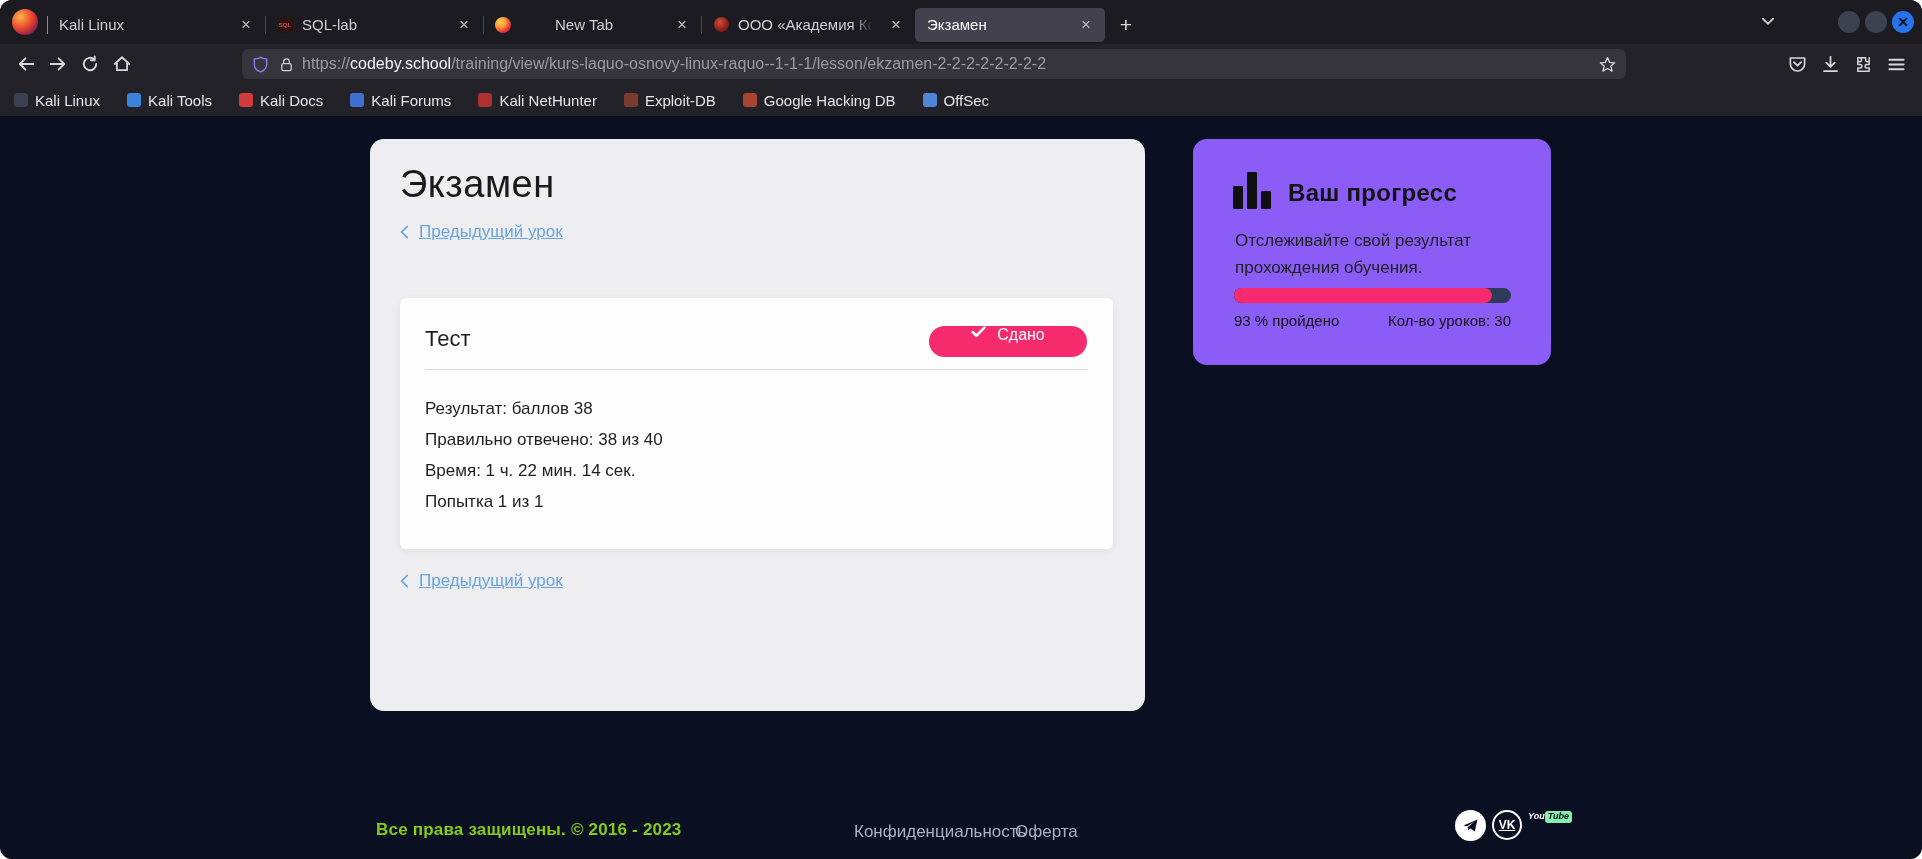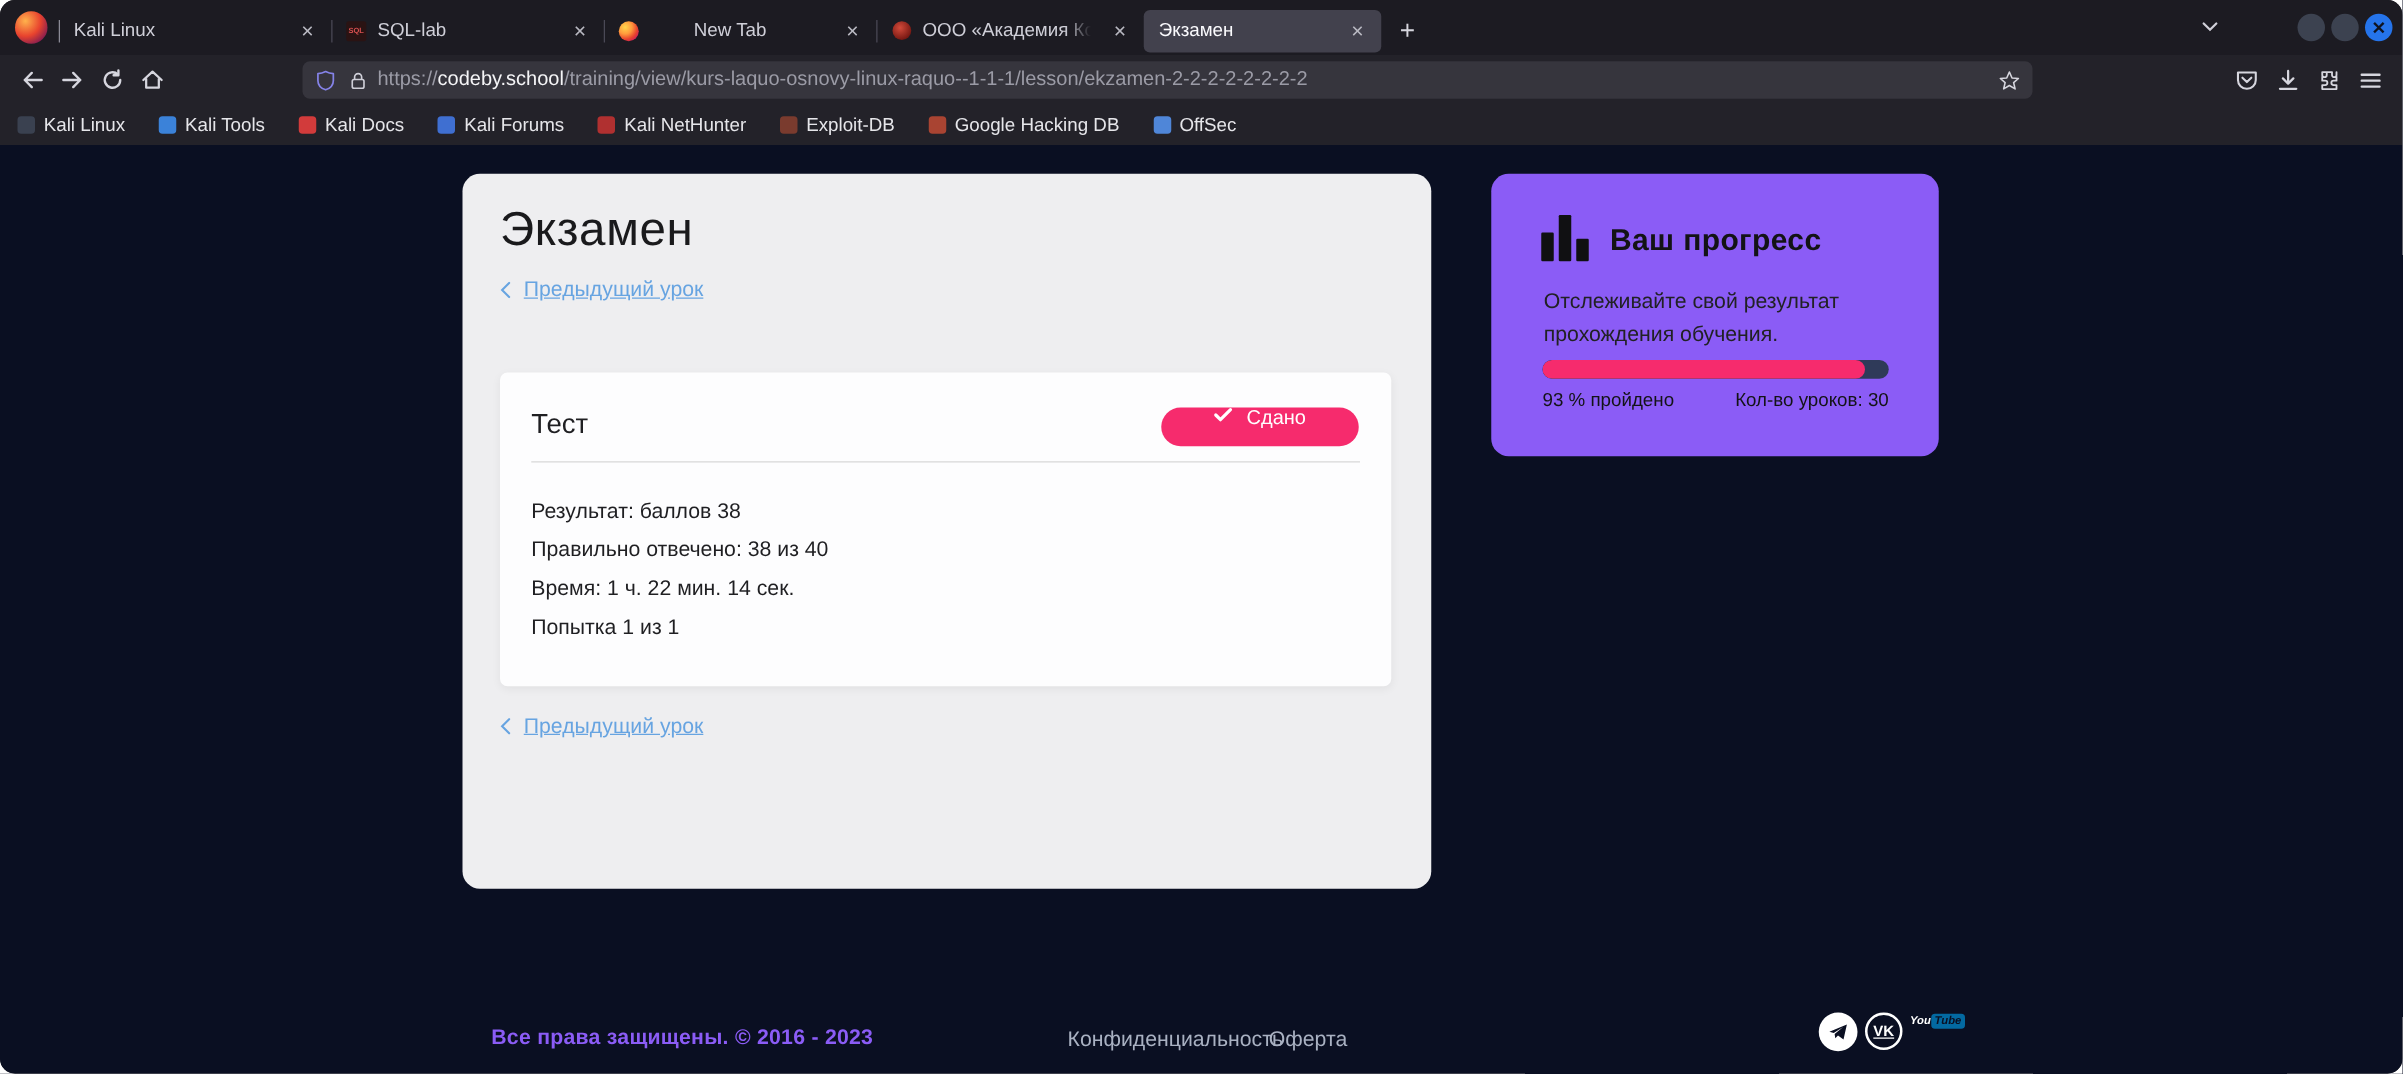--- a/index.html
+++ b/index.html
@@ -68,28 +68,28 @@
   .bars-icon { display:flex; align-items:flex-end; gap:4px; height:37px; }
   .bars-icon i { display:block; width:10px; background:#101012; border-radius:1px; }
   .bars-icon .b1 { height:23px; } .bars-icon .b2 { height:37px; } .bars-icon .b3 { height:18px; }
   .pc-title { font-size:24px; font-weight:700; color:#131315; letter-spacing:0.3px; padding-bottom:2px; }
   .pc-desc { position:absolute; left:42px; top:88px; width:262px; font-size:17px; line-height:27px; color:#212124; }
   .pc-track { position:absolute; left:41px; top:149px; width:277px; height:15px; background:#2f3a59; border-radius:8px; overflow:hidden; }
   .pc-fill { height:100%; background:#f62b6d; border-radius:8px; }
   .pc-labels { position:absolute; left:41px; top:173px; width:277px; display:flex; justify-content:space-between; font-size:15px; color:#131315; }
 
   
-  .copyright { position:absolute; left:393px; top:704px; color:#8b5cf6; font-size:17px; font-weight:600; letter-spacing:0.2px; }
+  .copyright { position:absolute; left:376px; top:704px; color:#84cc16; font-size:17px; font-weight:600; letter-spacing:0.2px; }
   .foot-link { position:absolute; top:706px; color:#a9b1c2; font-size:17px; text-decoration:none; }
   .foot-link.l1 { left:854px; } .foot-link.l2 { left:1015px; }
   .social { position:absolute; top:694px; display:flex; align-items:center; }
   .soc-tg { left:1455px; width:31px; height:31px; border-radius:50%; background:#ffffff; display:flex; align-items:center; justify-content:center; }
   .soc-vk { left:1492px; width:30px; height:30px; border-radius:50%; border:2px solid #ffffff; display:flex; align-items:center; justify-content:center; color:#ffffff; font-weight:bold; font-size:12px;text-decoration:underline; }
   .soc-yt { left:1528px; flex-direction:row; width:30px; color:#ffffff; font-size:9px; font-weight:bold; text-align:center; line-height:1.1; align-items:center;font-style:italic; }
-  .yt-tube { background:#0369a1; color:#0a0f22; border-radius:3px; padding:1px 3px; margin-top:1px; font-size:9px; font-weight:bold; }
+  .yt-tube { background:#86efac; color:#0a0f22; border-radius:3px; padding:1px 3px; margin-top:1px; font-size:9px; font-weight:bold; }
 
   svg { display:block; }
 </style>
 </head>
 <body>
 
 <div class="window">
 
   <div class="tabbar">
     <div class="ff-logo"></div>

